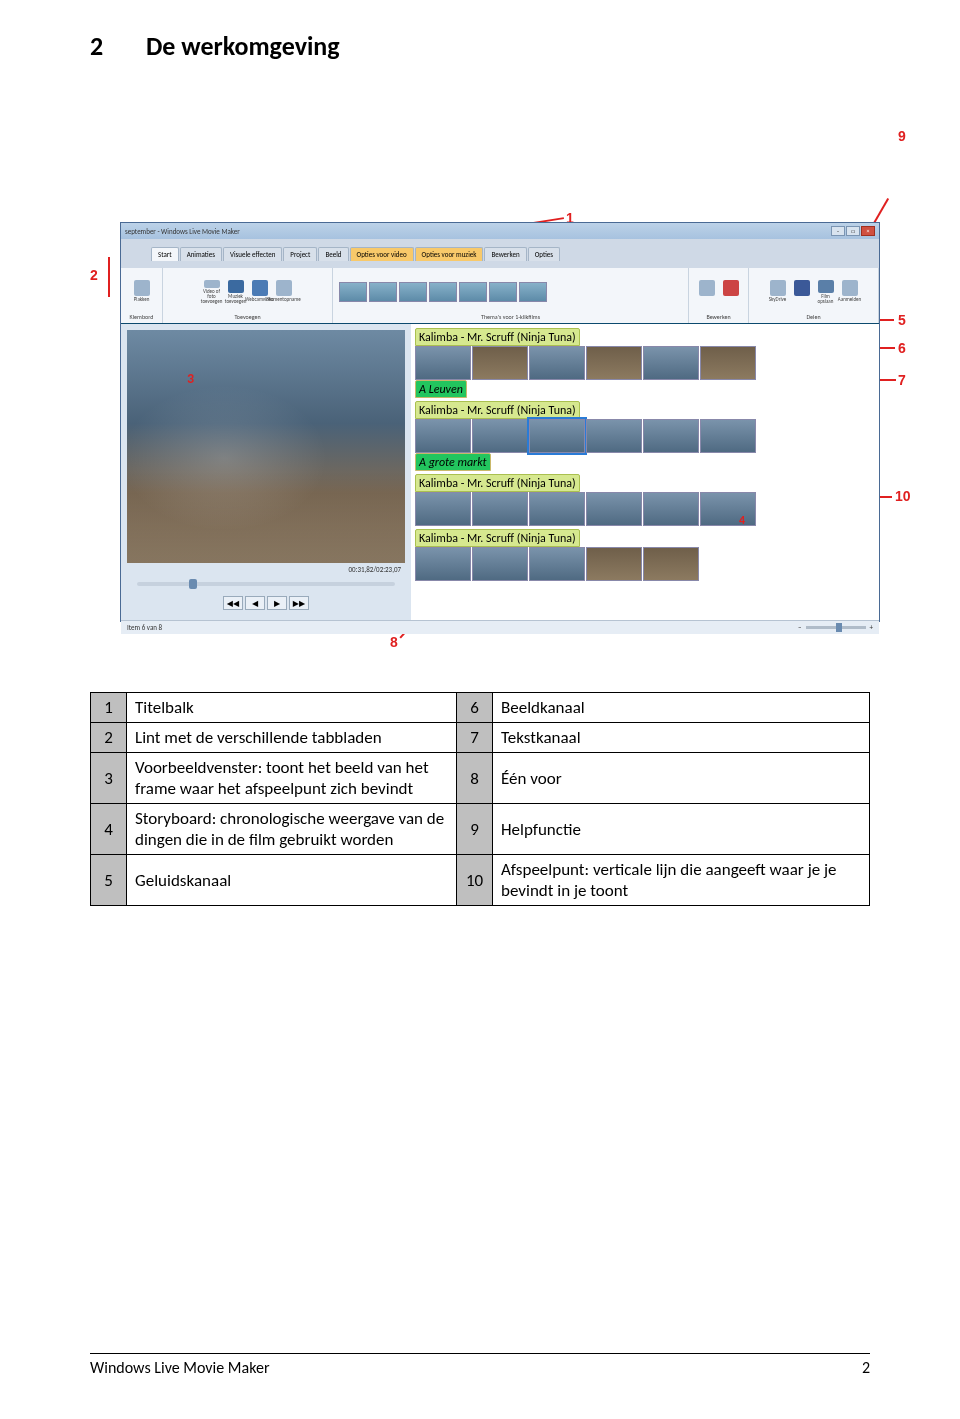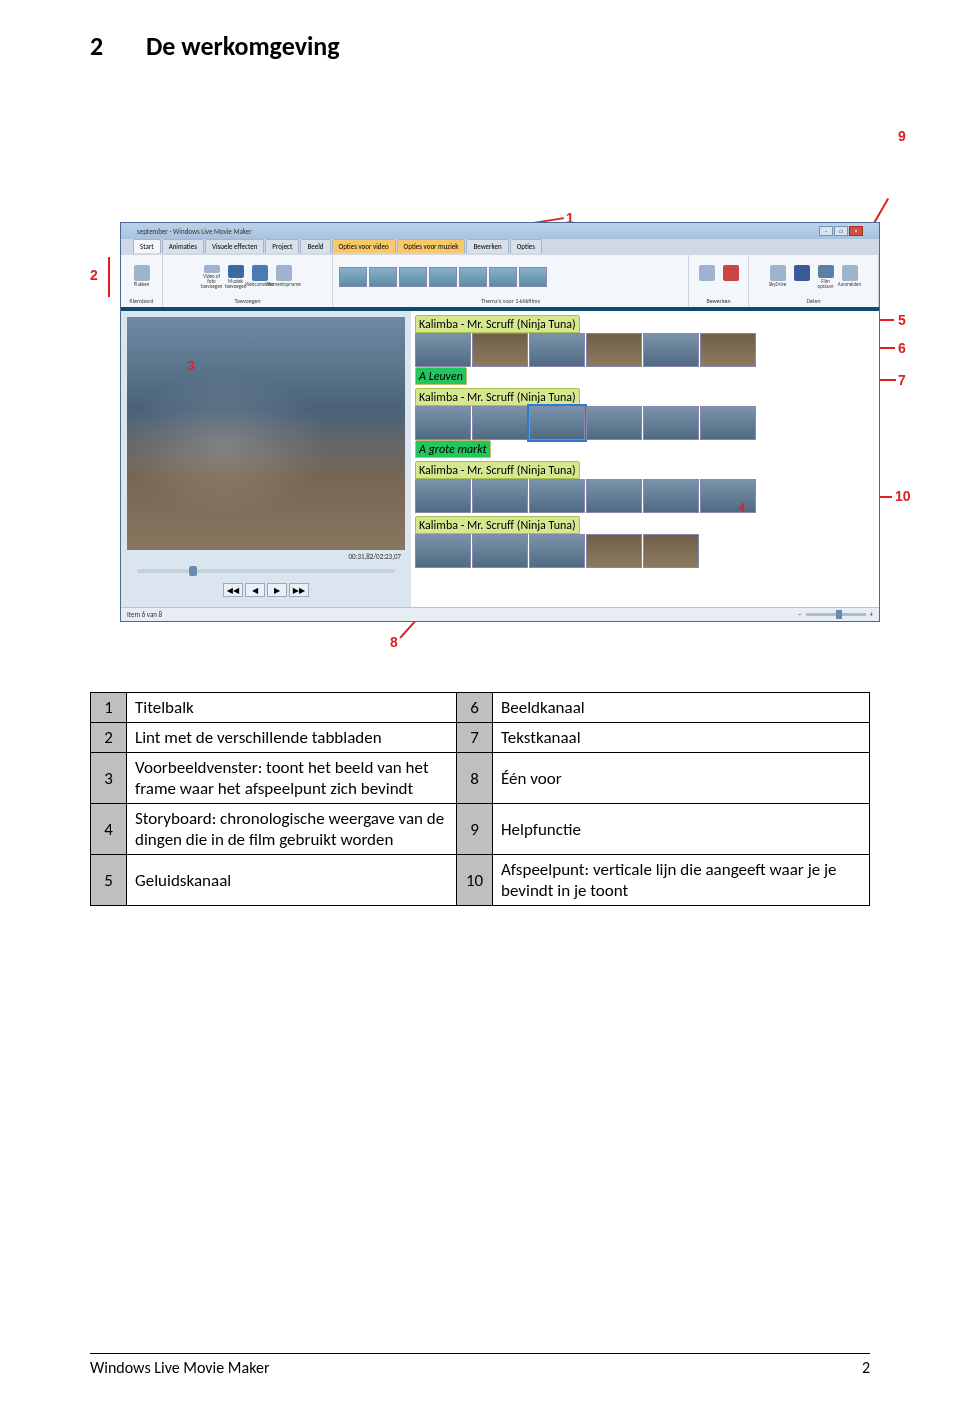--- a/index.html
+++ b/index.html
@@ -34,49 +34,49 @@
     height: 400px;
     border: 1px solid #4a6a94;
     background: #dbe5f0;
     font-size: 8px;
   }
   .titlebar {
     height: 16px;
     background: linear-gradient(#bcd2e8,#a7c2df);
     display: flex;
     align-items: center;
-    padding: 0 16px;
+    padding: 0 4px;
     font-size: 7px;
     color: #333;
   }
   .titlebar .winbtns { margin-left: auto; display:flex; gap:1px; }
   .winbtn { width:14px; height:10px; background:#d8e3ef; border:1px solid #7a94b2; font-size:6px; text-align:center; line-height:8px;}
   .winbtn.close { background:#d05040; color:#fff; border-color:#a03020;}
   .tabbar {
-    height: 16px;
+    height: 29px;
     background: #cfd9e6;
     display: flex;
-    align-items: flex-start;
-    padding-left: 12px;
+    align-items: center;
+    padding-left: 30px;
     font-size: 7px;
   }
   .tab {
     padding: 2px 6px;
     background: #d8e0ea;
     border: 1px solid #a5b5c7;
     border-bottom: none;
     margin-right: 1px;
     border-radius: 2px 2px 0 0;
   }
   .tab.active { background: #f3f6fa; }
   .tab.ctx { background: #f8c96a; }
   .ribbon {
     height: 56px;
     background: #f3f6fa;
-    border-bottom: 4px solid #0c4a6e;
+    border-bottom: 1px solid #0c4a6e;
     display: flex;
   }
   .rgrp {
     border-right: 1px solid #c9d4e0;
     padding: 2px 4px;
     display: flex;
     flex-direction: column;
     justify-content: space-between;
     font-size: 6px;
     color: #444;

